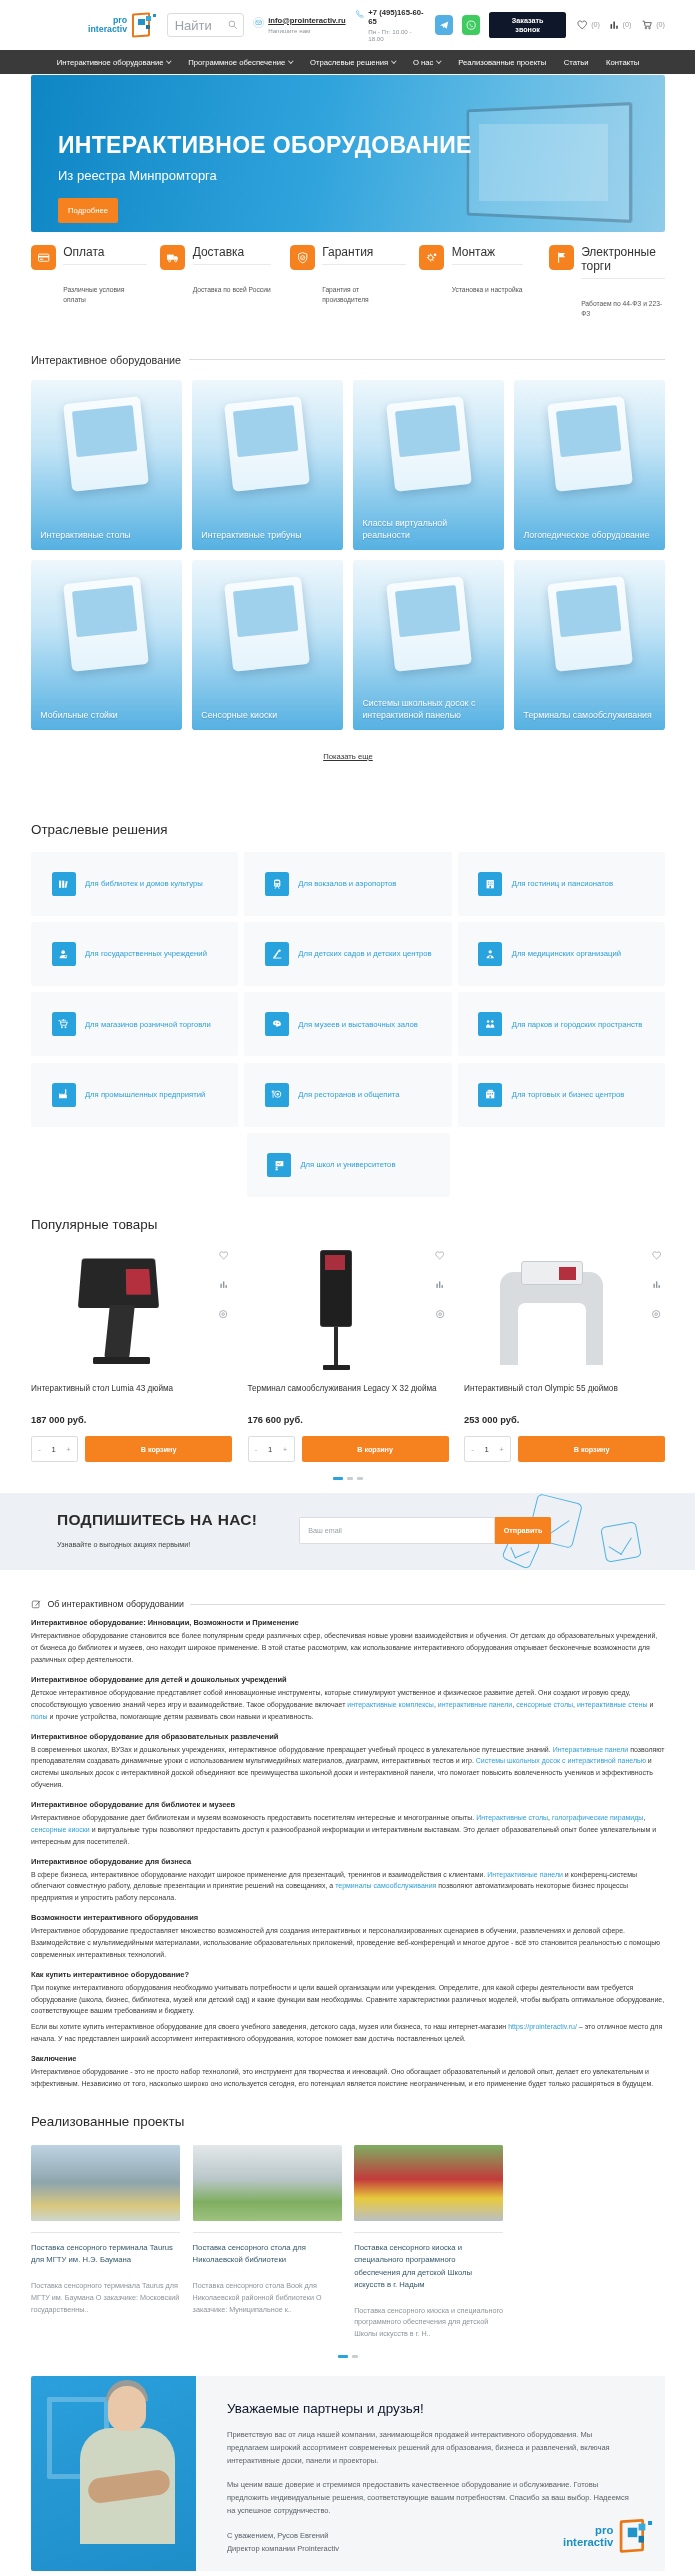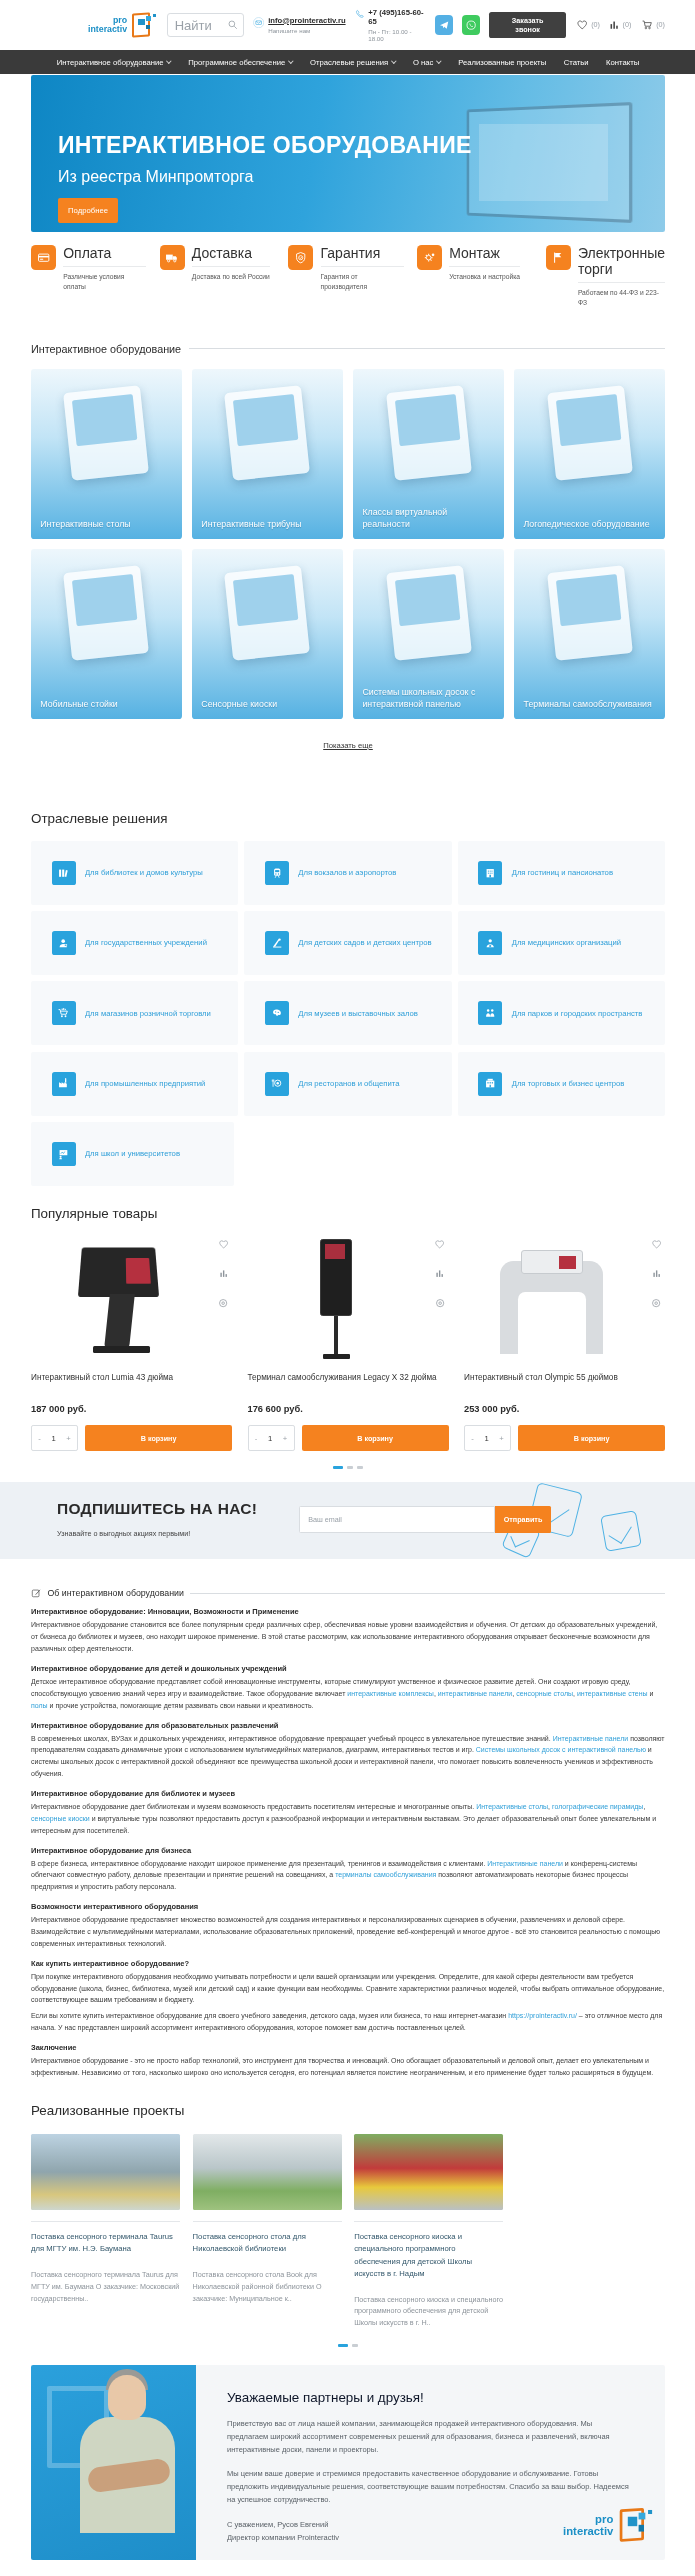--- a/index.html
+++ b/index.html
@@ -27,45 +27,45 @@
   .search input::placeholder { color:#9aa1a8; }
   .search svg { position:absolute; right:6.2px; top:7.2px; }
   .hcontact { display:flex; align-items:flex-start; gap:4.1px; }
   .hcontact .ci { margin-top:1px; }
   .hc-main { font-size:7.7px; font-weight:bold; color:#2b2b2b; }
   .hc-main.u { text-decoration:underline; }
   .hint { font-size:6.2px; color:#8d949b; margin-top:2.6px; }
   .msgr { width:19.6px; height:19.6px; border-radius:4.1px; display:flex; align-items:center; justify-content:center; }
   .msgr.tg { background:#54b0e4; }
   .msgr.wa { background:#3fcb5f; }
-  .btn-callback { background:#404040; color:#fff; font-size:7.2px; font-weight:bold; border-radius:2.6px; height:26px; padding:0 12.4px; }
+  .btn-callback { background:#0f172a; color:#fff; font-size:7.2px; font-weight:bold; border-radius:2.6px; height:26px; padding:0 12.4px; }
   .counter { display:flex; align-items:center; gap:3.1px; color:#9aa1a8; font-size:7.2px; cursor:pointer; }
 
   
   .nav { background:#3a3a3a; height:24px; }
   .nav .container { display:flex; justify-content:center; align-items:center; height:100%; gap:17.5px; }
   .nav-item { color:#fff; font-size:7.7px; display:flex; align-items:center; gap:3.6px; white-space:nowrap; }
   .caret { width:3.6px; height:3.6px; border-right:1px solid #cfcfcf; border-bottom:1px solid #cfcfcf; transform:rotate(45deg); margin-top:-2.1px; }
 
   
   .hero-wrap { padding-top:1px; }
   .hero { height:157px; border-radius:2.1px; position:relative; overflow:hidden;
     background:linear-gradient(100deg,#0e86c4 0%,#2fa3dc 45%,#64bce5 75%,#8ecbe9 100%); }
   .hero-shape1 { position:absolute; right:36px; top:31px; width:170px; height:113px; background:rgba(255,255,255,.16); border:3.1px solid rgba(20,60,90,.35); border-radius:3.1px; transform:perspective(309px) rotateY(-14deg); }
   .hero-shape2 { position:absolute; right:57px; top:49px; width:129px; height:77px; background:rgba(255,255,255,.2); }
   .hero-title { position:absolute; left:27px; top:57px; color:#fff; font-size:23px; font-weight:bold; letter-spacing:0.3px; }
-  .hero-sub { position:absolute; left:27px; top:93px; color:#fff; font-size:16px; }
+  .hero-sub { position:absolute; left:27px; top:93px; color:#fff; font-size:13px; }
   .hero-btn { position:absolute; left:27px; top:123px; background:#f5821f; color:#fff; font-size:7.7px; border-radius:2.1px; width:60px; height:25px; }
 
   
   .features { padding:13.4px 0 10.3px; }
   .features .container { display:flex; gap:13.4px; }
   .feature { flex:1; display:flex; gap:7.2px; align-items:flex-start; }
   .f-ico { width:25px; height:25px; min-width:25px; border-radius:4.6px; background:#f5821f; display:flex; align-items:center; justify-content:center; }
-  .f-title { font-size:14px; color:#333; padding-bottom:4.6px; border-bottom:0.5px solid #e8eaec; margin-bottom:5px; }
+  .f-title { font-size:12px; color:#333; padding-bottom:4.6px; border-bottom:0.5px solid #e8eaec; margin-bottom:20px; }
   .f-text { font-size:6.7px; color:#555; line-height:1.45; }
 
   
   .sec-head { display:flex; align-items:center; gap:8.2px; }
   .sec-head h2 { font-size:10.8px; font-weight:normal; color:#2b2b2b; white-space:nowrap; }
   .sec-head .rule { flex:1; height:0.5px; background:#d9dde1; }
   h2.big { font-size:13.4px; font-weight:normal; color:#2b2b2b; }
 
   
   .equipment { padding-top:25px; }
@@ -75,21 +75,21 @@
   .eq-device { position:absolute; left:50%; top:19.6px; transform:translateX(-50%) rotate(-6deg); width:77px; height:88px; background:rgba(255,255,255,.75); border-radius:5.2px; box-shadow:0 4.1px 9.3px rgba(20,70,110,.25); }
   .eq-device::after { content:""; position:absolute; left:8.2px; top:8.2px; right:8.2px; height:46px; background:#9fd1ec; border-radius:2.1px; }
   .eq-label { position:absolute; left:9.3px; bottom:8.2px; right:7.2px; color:#fff; font-size:8.8px; line-height:1.35; text-shadow:0 0.5px 1px rgba(0,60,100,.3); }
   .show-more { display:block; margin:21.6px auto 18.5px; text-align:center; font-size:7.7px; color:#333; text-decoration:underline; background:none; }
 
   
   .industries { padding-top:42px; }
   .ind-grid { display:grid; grid-template-columns:repeat(3,1fr); gap:6.2px; margin-top:15.5px; }
   .ind-tile { background:#f7f9fb; border-radius:2.1px; height:64px; display:flex; align-items:center; gap:9.3px; padding:0 10.3px 0 20.6px; cursor:pointer; }
   .ind-tile.center-row { width:203px; }
-  .ind-last { display:flex; justify-content:space-between; gap:24px; margin-top:6.2px; }
+  .ind-last { display:flex; justify-content:center; gap:24px; margin-top:6.2px; }
   .ind-ico { width:24px; height:24px; min-width:24px; background:#29a3dd; border-radius:2.6px; display:flex; align-items:center; justify-content:center; }
   .ind-label { color:#2f9fd8; font-size:7.7px; line-height:1.5; }
 
   
   .products { padding-top:20.6px; }
   .prod-grid { display:grid; grid-template-columns:repeat(3,1fr); gap:15.5px; margin-top:13.4px; }
   .prod-card { position:relative; }
   .prod-img { height:131px; position:relative; }
   .prod-icons { position:absolute; right:3.1px; top:4.1px; display:flex; flex-direction:column; gap:19.6px; align-items:center; }
   .prod-icons svg { cursor:pointer; }

